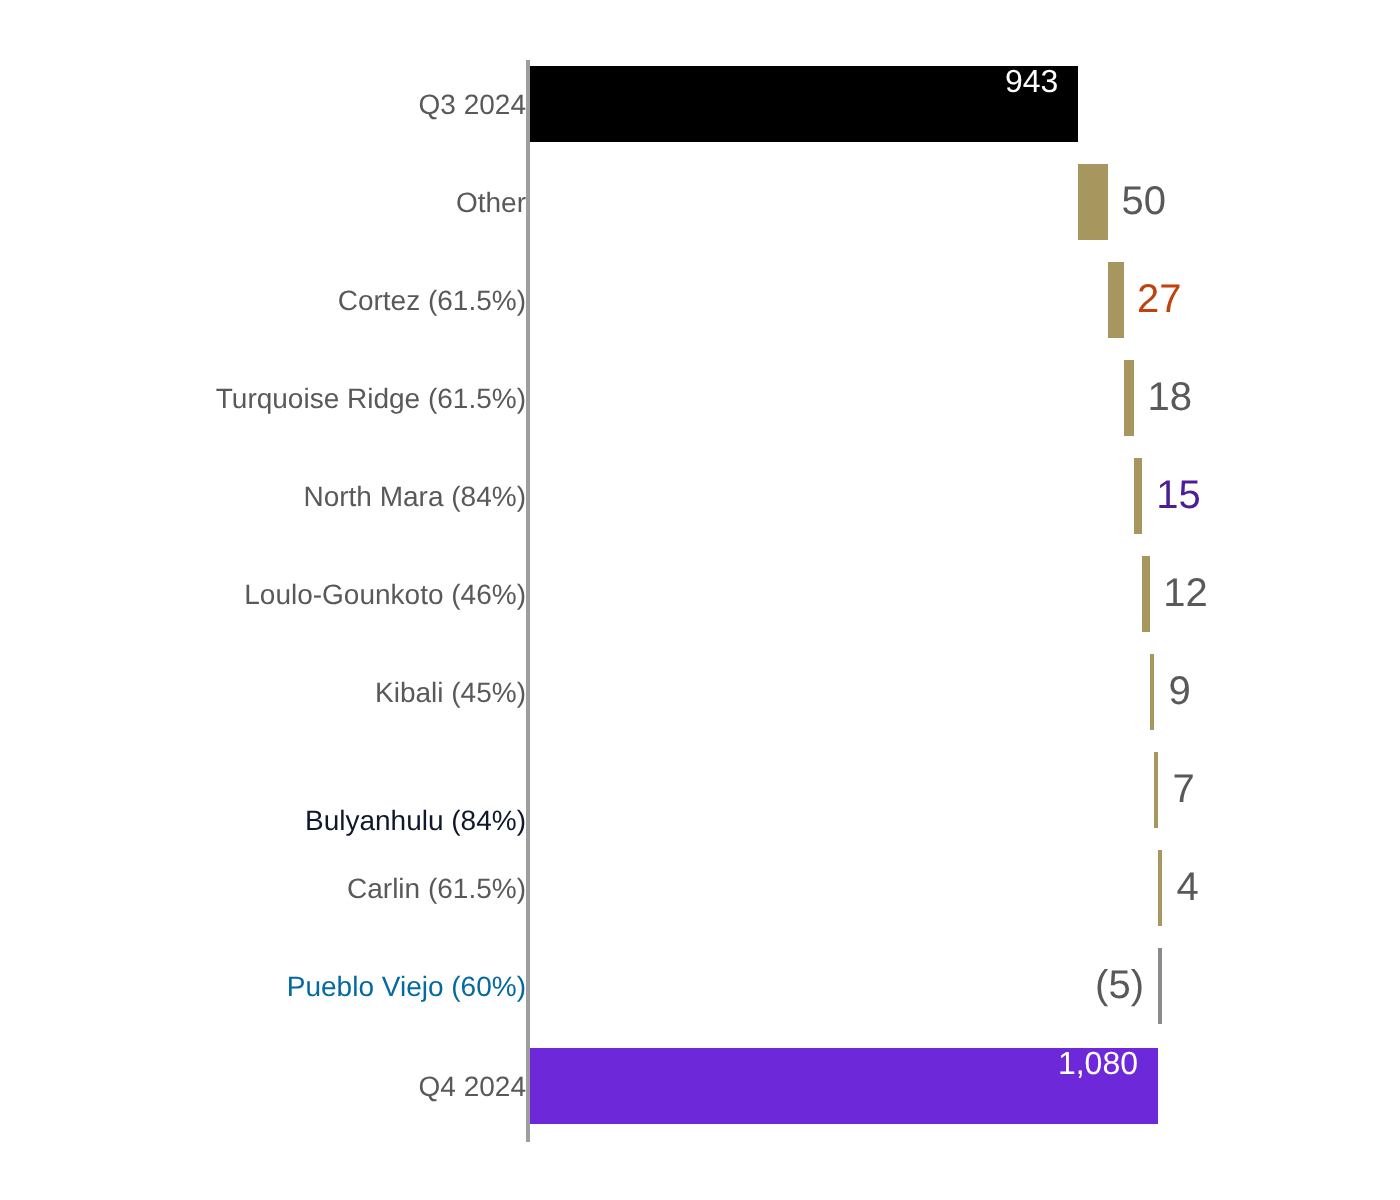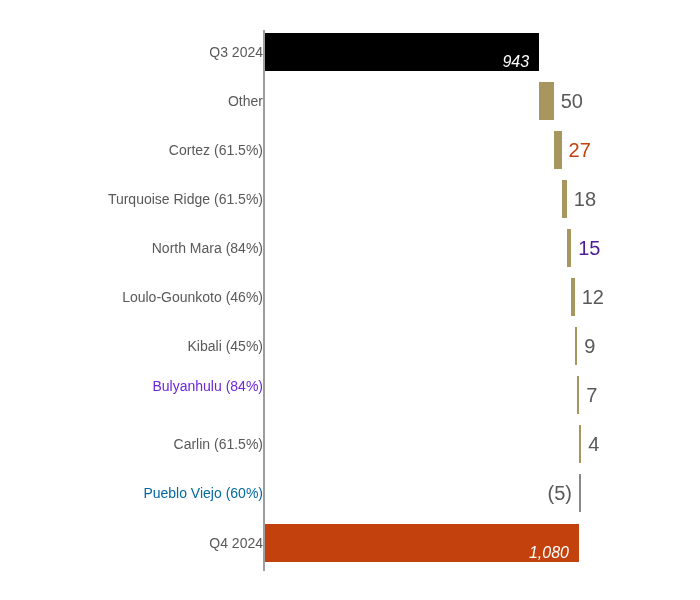--- a/index.html
+++ b/index.html
@@ -25,24 +25,23 @@
     align-items: center;
     justify-content: flex-end;
     color: #595959;
     font-size: 14px;
     white-space: nowrap;
     padding-left: 28px;
   }
   .bar {
     position: absolute;
     display: flex;
-    align-items: flex-end;
+    align-items: flex-start;
     justify-content: flex-end;
     box-sizing: border-box;
-    font-style: italic;
   }
   .bar.total {
     padding-right: 10px;
     color: #ffffff;
     font-size: 16px;
   }
   .value-label {
     position: absolute;
     display: flex;
     align-items: center;
@@ -75,27 +74,27 @@
       <div class="value-label" style="left: 573.789px; top: 180.15px; width: 60px; height: 38px; color: rgb(89, 89, 89);">18</div>
       <div class="row-label" style="left: 0px; top: 229.2px; width: 235px; height: 38px; color: rgb(89, 89, 89);">North Mara (84%)</div>
       <div class="bar" style="left: 566.789px; top: 229.2px; width: 4.36111px; height: 38px; background: rgb(168, 150, 95);"></div>
       <div class="value-label" style="left: 578.15px; top: 229.2px; width: 60px; height: 38px; color: #4c1d95;">15</div>
       <div class="row-label" style="left: 0px; top: 278.25px; width: 235px; height: 38px; color: rgb(89, 89, 89);">Loulo-Gounkoto (46%)</div>
       <div class="bar" style="left: 571.15px; top: 278.25px; width: 3.48889px; height: 38px; background: rgb(168, 150, 95);"></div>
       <div class="value-label" style="left: 581.639px; top: 278.25px; width: 60px; height: 38px; color: rgb(89, 89, 89);">12</div>
       <div class="row-label" style="left: 0px; top: 327.3px; width: 235px; height: 38px; color: rgb(89, 89, 89);">Kibali (45%)</div>
       <div class="bar" style="left: 574.639px; top: 327.3px; width: 2.61667px; height: 38px; background: rgb(168, 150, 95);"></div>
       <div class="value-label" style="left: 584.256px; top: 327.3px; width: 60px; height: 38px; color: rgb(89, 89, 89);">9</div>
-      <div class="row-label" style="left: 0px; top: 367px; width: 235px; height: 38px; color: #6d28d9;">Bulyanhulu (84%)</div>
+      <div class="row-label" style="left: 0px; top: 391px; width: 235px; height: 38px; color: #0f172a;">Bulyanhulu (84%)</div>
       <div class="bar" style="left: 577.256px; top: 376.35px; width: 2.03519px; height: 38px; background: rgb(168, 150, 95);"></div>
       <div class="value-label" style="left: 586.291px; top: 376.35px; width: 60px; height: 38px; color: rgb(89, 89, 89);">7</div>
       <div class="row-label" style="left: 0px; top: 425.4px; width: 235px; height: 38px; color: rgb(89, 89, 89);">Carlin (61.5%)</div>
       <div class="bar" style="left: 579.291px; top: 425.4px; width: 2px; height: 38px; background: rgb(168, 150, 95);"></div>
       <div class="value-label" style="left: 588.291px; top: 425.4px; width: 60px; height: 38px; color: rgb(89, 89, 89);">4</div>
       <div class="row-label" style="left: 0px; top: 474.45px; width: 235px; height: 38px; color: #0369a1;">Pueblo Viejo (60%)</div>
       <div class="bar" style="left: 579px; top: 474.45px; width: 2px; height: 38px; background: rgb(138, 138, 138);"></div>
       <div class="value-label right-align" style="left: 472px; top: 474.45px; width: 100px; height: 38px; color: rgb(89, 89, 89);">(5)</div>
       <div class="row-label" style="left: 0px; top: 523.5px; width: 235px; height: 38px; color: rgb(89, 89, 89);">Q4 2024</div>
-      <div class="bar total" style="left: 265px; top: 523.5px; width: 314px; height: 38px; background: #c2410c;">
+      <div class="bar total" style="left: 265px; top: 523.5px; width: 314px; height: 38px; background: #6d28d9;">
         <span style="color: rgb(255, 255, 255);">1,080</span>
       </div>
     </div>
 </div>
 
 </body></html>

